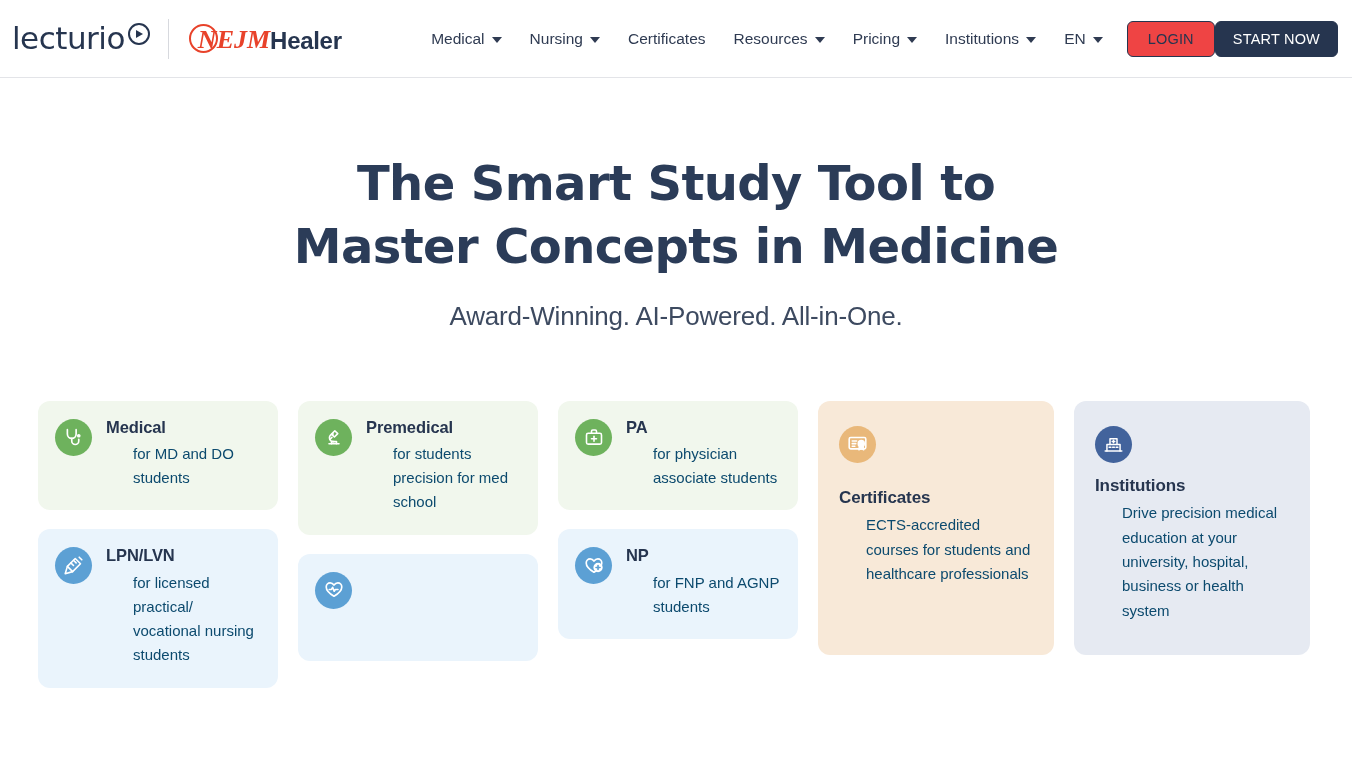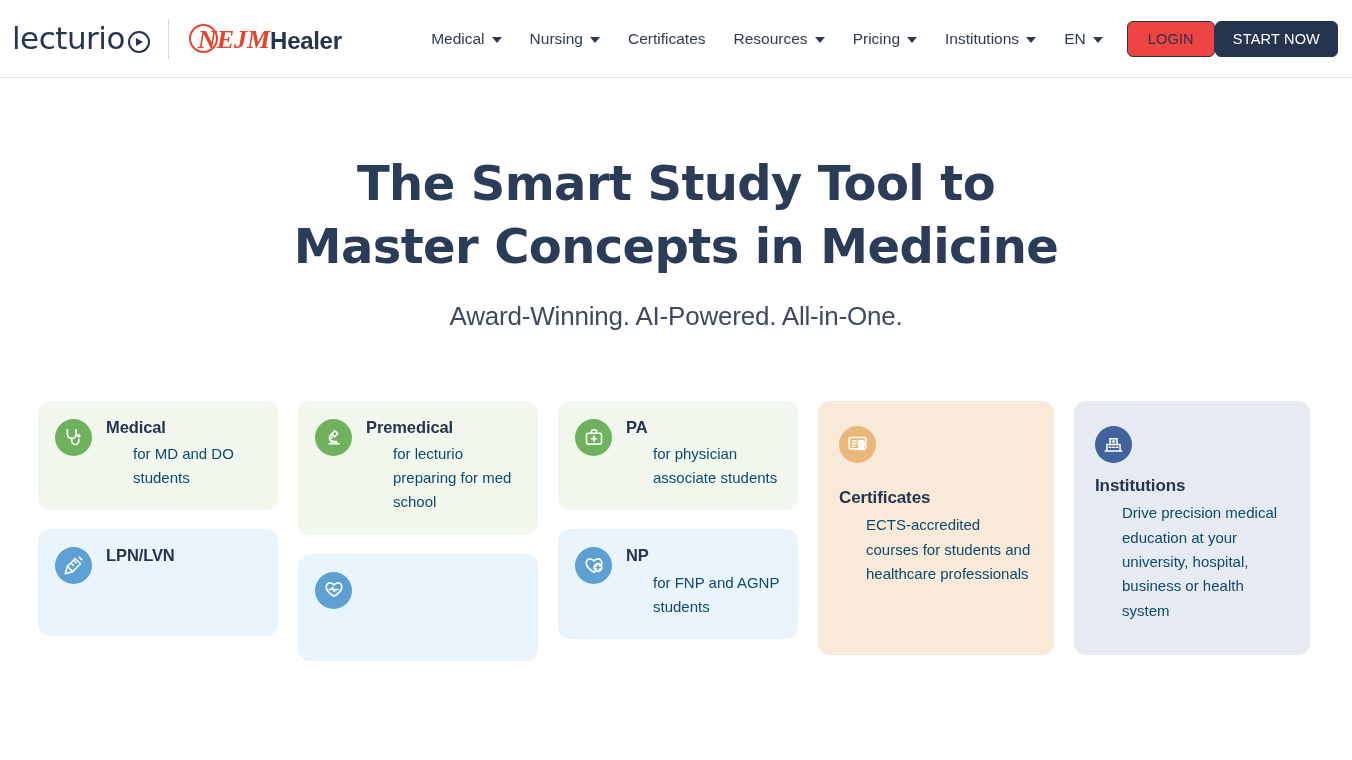--- a/index.html
+++ b/index.html
@@ -24,21 +24,21 @@
     padding: 0 14px 0 12px;
   }
   .brand {
     display: flex;
     align-items: center;
     gap: 0px;
     flex: 0 0 auto;
   }
   .logo-lecturio {
     display: flex;
-    align-items: flex-end;
+    align-items: flex-start;
     gap: 2px;
     padding-right: 18px;
   }
   .logo-lecturio .word {
     font-family: "DejaVu Sans", sans-serif;
     font-size: 31px;
     font-weight: 400;
     letter-spacing: -0.5px;
     color: #26354f;
     line-height: 1;
@@ -331,40 +331,41 @@
           <svg width="21" height="21" viewBox="0 0 24 24" fill="none" stroke="#fff" stroke-width="1.8" stroke-linecap="round" stroke-linejoin="round">
             <path d="M18.5 2.5 21.5 5.5"></path>
             <path d="M14 4 20 10 11 19 5 13z"></path>
             <path d="M5 13 2.5 21.5 11 19"></path>
             <path d="M9 9l3 3"></path>
               <path d="M12 6l3 3"></path>
           </svg>
         </div>
         <div>
           <div class="card-title">LPN/LVN</div>
+          <div class="card-desc">for licensed practical/ vocational nursing students</div>
         </div>
       </div>
     </div>
   </div>
 
   <div class="col-small">
     <div class="card sm row-green">
       <div class="card-inner">
         <div class="icon-circle ic-green">
           <svg width="20" height="20" viewBox="0 0 24 24" fill="none" stroke="#fff" stroke-width="1.9" stroke-linecap="round" stroke-linejoin="round">
             <path d="M6 20h12"></path>
             <path d="M9 20v-2.5h6V20"></path>
             <path d="M13 4.5 16.5 8l-4 4-3.5-3.5z"></path>
             <path d="M9.5 12.5 7 15"></path>
             <path d="M12 17.5h-1a4.5 4.5 0 0 1 0-9"></path>
           </svg>
         </div>
         <div>
           <div class="card-title">Premedical</div>
-          <div class="card-desc">for lecturio preparing for med school</div>
+          <div class="card-desc">for students precision for med school</div>
         </div>
       </div>
     </div>
 
     <div class="card sm row-blue">
       <div class="card-inner">
         <div class="icon-circle ic-blue">
           <svg width="22" height="22" viewBox="0 0 24 24" fill="none" stroke="#fff" stroke-width="1.8" stroke-linecap="round" stroke-linejoin="round">
             <path d="M20.5 8.6c0-2.5-1.9-4.4-4.3-4.4-1.7 0-3.2 1-4.2 2.4-1-1.4-2.5-2.4-4.2-2.4C5.4 4.2 3.5 6.1 3.5 8.6c0 5 8.5 10.2 8.5 10.2s8.5-5.2 8.5-10.2z"></path>
             <path d="M6.8 11.4h2.4l1.3-2.3 1.7 4.2 1.3-1.9h2.8"></path>

